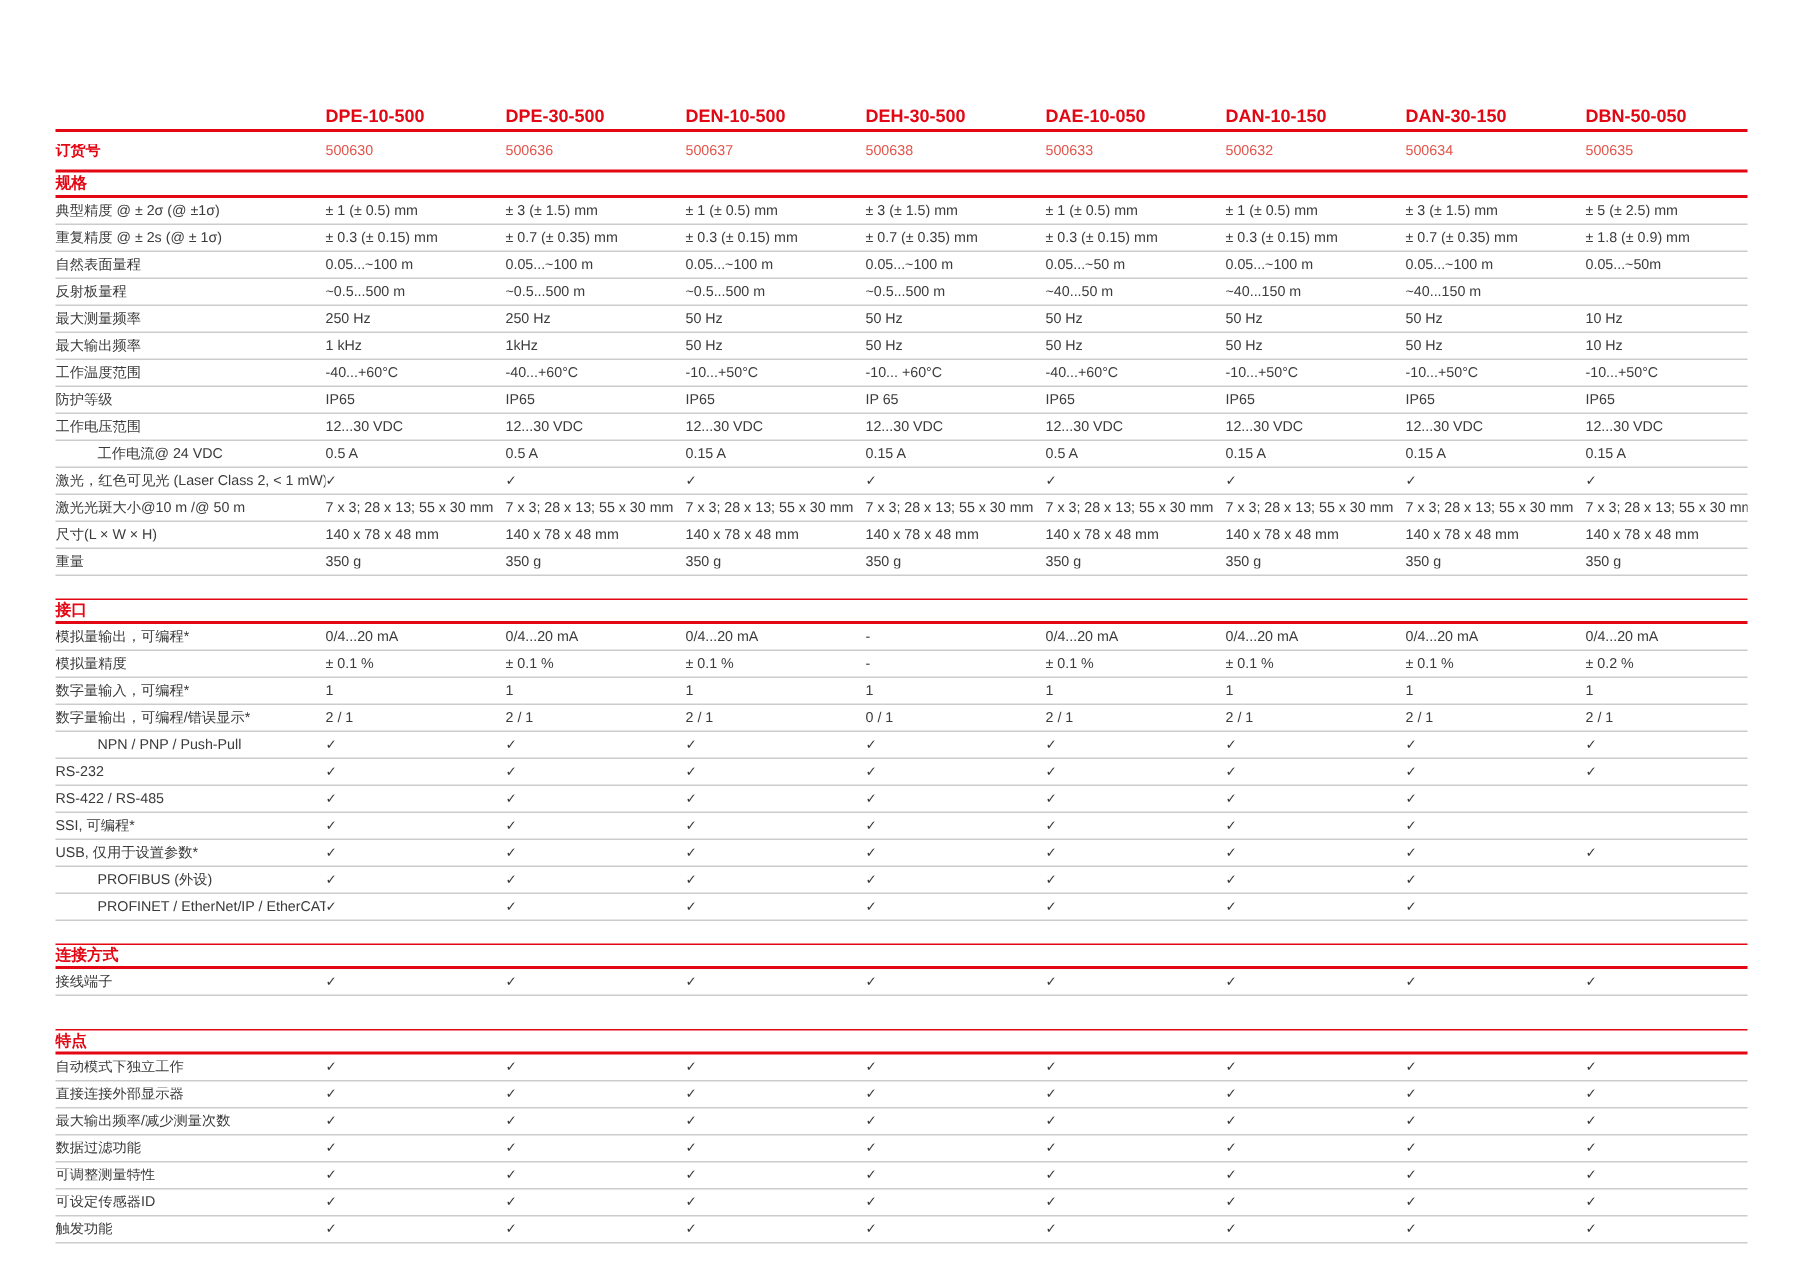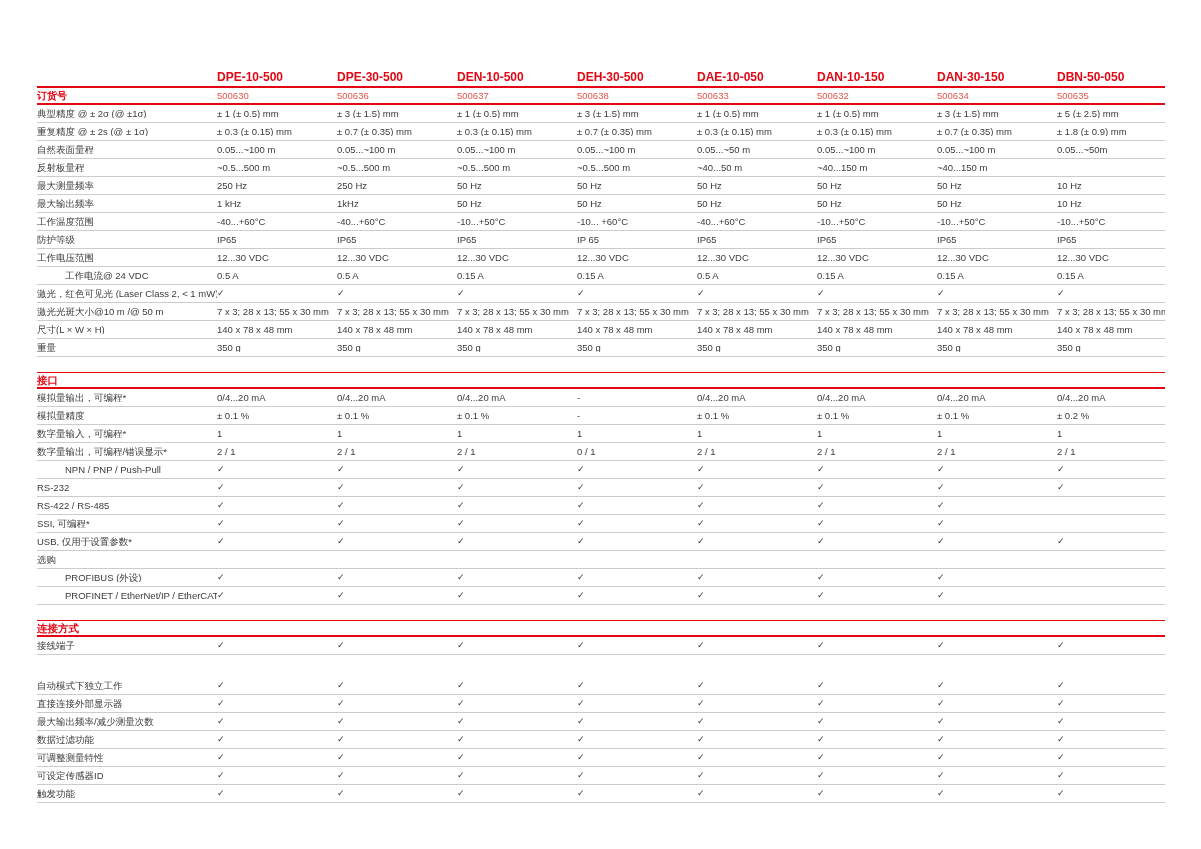--- a/index.html
+++ b/index.html
@@ -28,21 +28,21 @@
     white-space:nowrap;overflow:hidden;padding-right:4px;
   }
   .row-label{padding-left:0;}
   .row-label.indent{padding-left:28px;}
   .check{font-size:9px;color:#3a3a3a;}
   .header-row{height:18px;border-bottom:2px solid var(--red);align-items:end;margin-top:44px;}
   .model-name{
     color:var(--red);font-weight:bold;font-size:12px;line-height:1;
     padding-bottom:3px;
   }
-  .order-row{height:17px;border-bottom:2px solid var(--red);}
+  .order-row{height:27px;border-bottom:2px solid var(--red);}
   .order-label{color:var(--red);font-weight:bold;font-size:10px;}
   .order-val{color:var(--order-red);font-size:9.5px;}
   .section{margin-top:15px;}
   .section.first{margin-top:0;}
   .section.features{margin-top:22px;}
   .section-title-row{
     height:17px;display:flex;align-items:center;
     border-bottom:2px solid var(--red);
   }
   .section:not(.first) .section-title-row{border-top:1px solid var(--red);}
@@ -69,20 +69,23 @@
         <div class="cell order-val">500630</div>
         <div class="cell order-val">500636</div>
         <div class="cell order-val">500637</div>
         <div class="cell order-val">500638</div>
         <div class="cell order-val">500633</div>
         <div class="cell order-val">500632</div>
         <div class="cell order-val">500634</div>
         <div class="cell order-val">500635</div>
       </div>
       <div class="section first">
+        <div class="section-title-row">
+          <div class="section-title">规格</div>
+        </div>
         <div class="row data-row">
           <div class="cell row-label">典型精度 @ ± 2σ (@ ±1σ)</div>
           <div class="cell">± 1 (± 0.5) mm</div>
           <div class="cell">± 3 (± 1.5) mm</div>
           <div class="cell">± 1 (± 0.5) mm</div>
           <div class="cell">± 3 (± 1.5) mm</div>
           <div class="cell">± 1 (± 0.5) mm</div>
           <div class="cell">± 1 (± 0.5) mm</div>
           <div class="cell">± 3 (± 1.5) mm</div>
           <div class="cell">± 5 (± 2.5) mm</div>
@@ -328,23 +331,20 @@
           <div class="cell check">✓</div>
           <div class="cell check">✓</div>
           <div class="cell check">✓</div>
           <div class="cell check">✓</div>
           <div class="cell check">✓</div>
           <div class="cell check">✓</div>
           <div class="cell check">✓</div>
           <div class="cell check">✓</div>
         </div>
         <div class="row data-row">
-          <div class="cell row-label">选购</div>
-        </div>
-        <div class="row data-row">
           <div class="cell row-label indent">PROFIBUS (外设)</div>
           <div class="cell check">✓</div>
           <div class="cell check">✓</div>
           <div class="cell check">✓</div>
           <div class="cell check">✓</div>
           <div class="cell check">✓</div>
           <div class="cell check">✓</div>
           <div class="cell check">✓</div>
           <div class="cell check"></div>
         </div>
@@ -370,20 +370,23 @@
           <div class="cell check">✓</div>
           <div class="cell check">✓</div>
           <div class="cell check">✓</div>
           <div class="cell check">✓</div>
           <div class="cell check">✓</div>
           <div class="cell check">✓</div>
           <div class="cell check">✓</div>
         </div>
       </div>
       <div class="section features">
+        <div class="section-title-row">
+          <div class="section-title">特点</div>
+        </div>
         <div class="row data-row">
           <div class="cell row-label">自动模式下独立工作</div>
           <div class="cell check">✓</div>
           <div class="cell check">✓</div>
           <div class="cell check">✓</div>
           <div class="cell check">✓</div>
           <div class="cell check">✓</div>
           <div class="cell check">✓</div>
           <div class="cell check">✓</div>
           <div class="cell check">✓</div>

